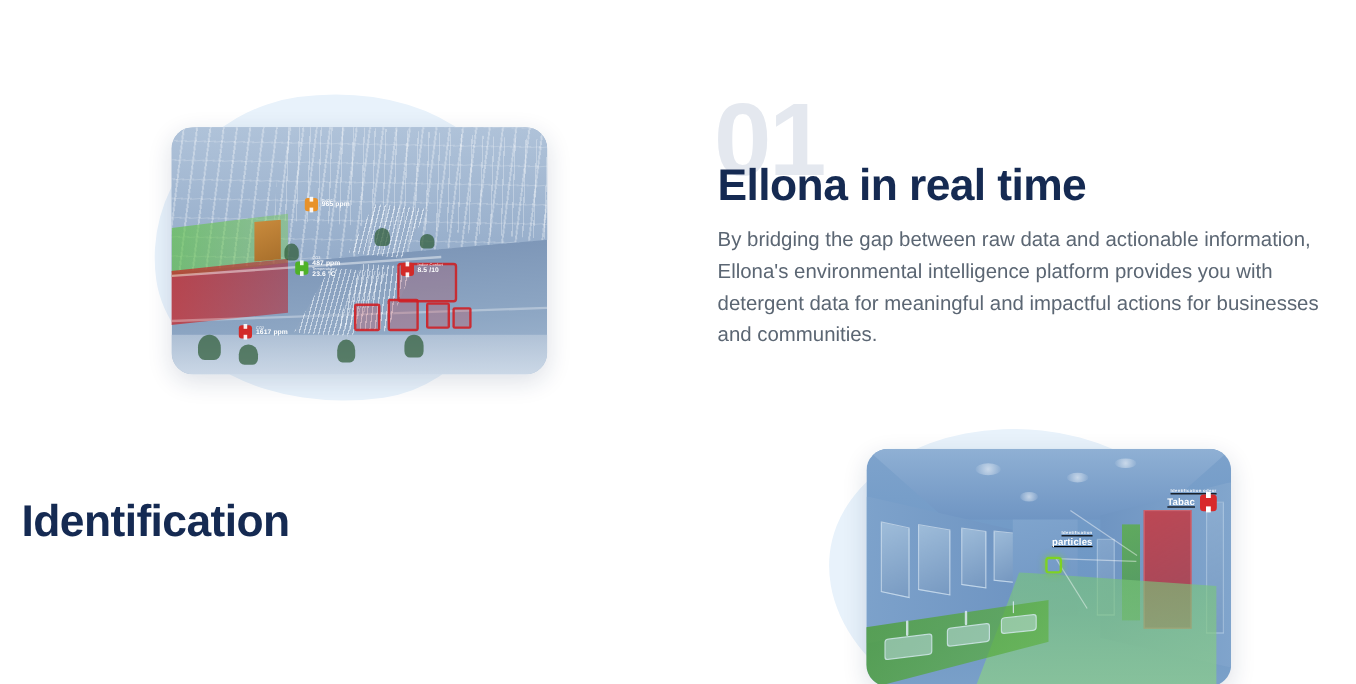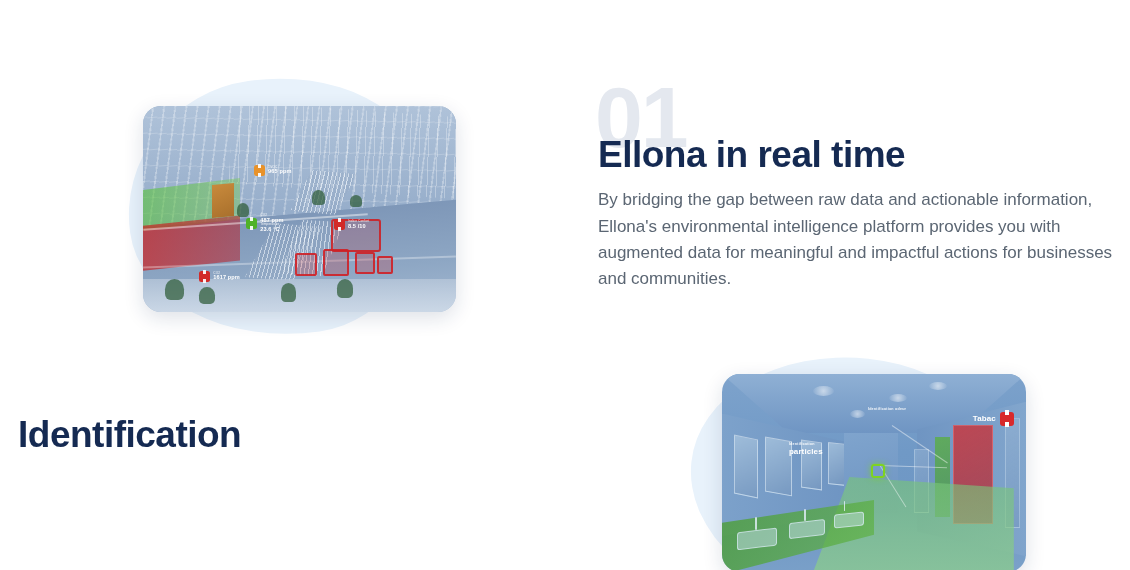--- a/index.html
+++ b/index.html
@@ -318,21 +318,21 @@
   }
   .sd1 { right: 2%;  top: 22%; width: 5%; height: 56%; }
   .sd2 { right: 32%; top: 38%; width: 5%; height: 32%; }
   
   .rest-backwall {
     position: absolute; left: 40%; top: 30%; width: 18%; height: 40%;
     background: linear-gradient(165deg, #7fa4cd, #6e94c2);
   }
 
   
-  .ar-id { position: absolute; z-index: 9; text-align: left; }
+  .ar-id { position: absolute; z-index: 9; text-align: right; text-decoration: underline; }
   .ar-id .ar-sub {
     display: block;
     font-size: 3.6px;
     font-weight: 700;
     color: rgba(255,255,255,0.92);
     letter-spacing: 0.25px;
     line-height: 1.1;
   }
   .ar-id .ar-main {
     display: block;
@@ -432,21 +432,21 @@
         </span>
       </div>
     </div>
   </div>
 
   <div class="section" id="sec-01">
     <div class="numwrap">
       <span class="bignum">01</span>
       <h2 class="heading">Ellona in real time</h2>
     </div>
-    <p class="body-text">By bridging the gap between raw data and actionable information, Ellona's environmental intelligence platform provides you with augmented data for meaningful and impactful actions for businesses and communities.</p>
+    <p class="body-text">By bridging the gap between raw data and actionable information, Ellona's environmental intelligence platform provides you with detergent data for meaningful and impactful actions for businesses and communities.</p>
   </div>
 
   <div class="section" id="sec-02">
     <div class="numwrap">
       <h2 class="heading">Identification</h2>
     </div>
   </div>
 
   <div class="photo" id="photo-restroom">
     <div class="photo-scene">

